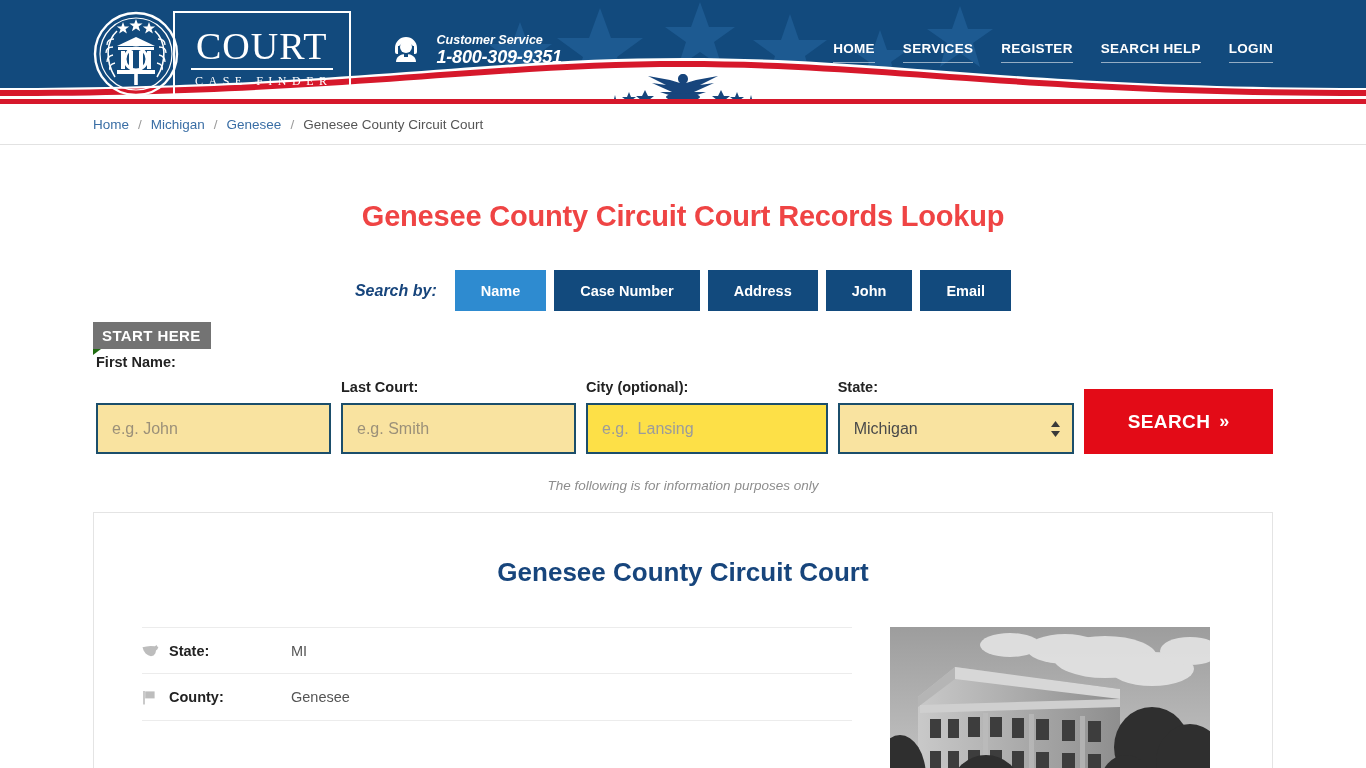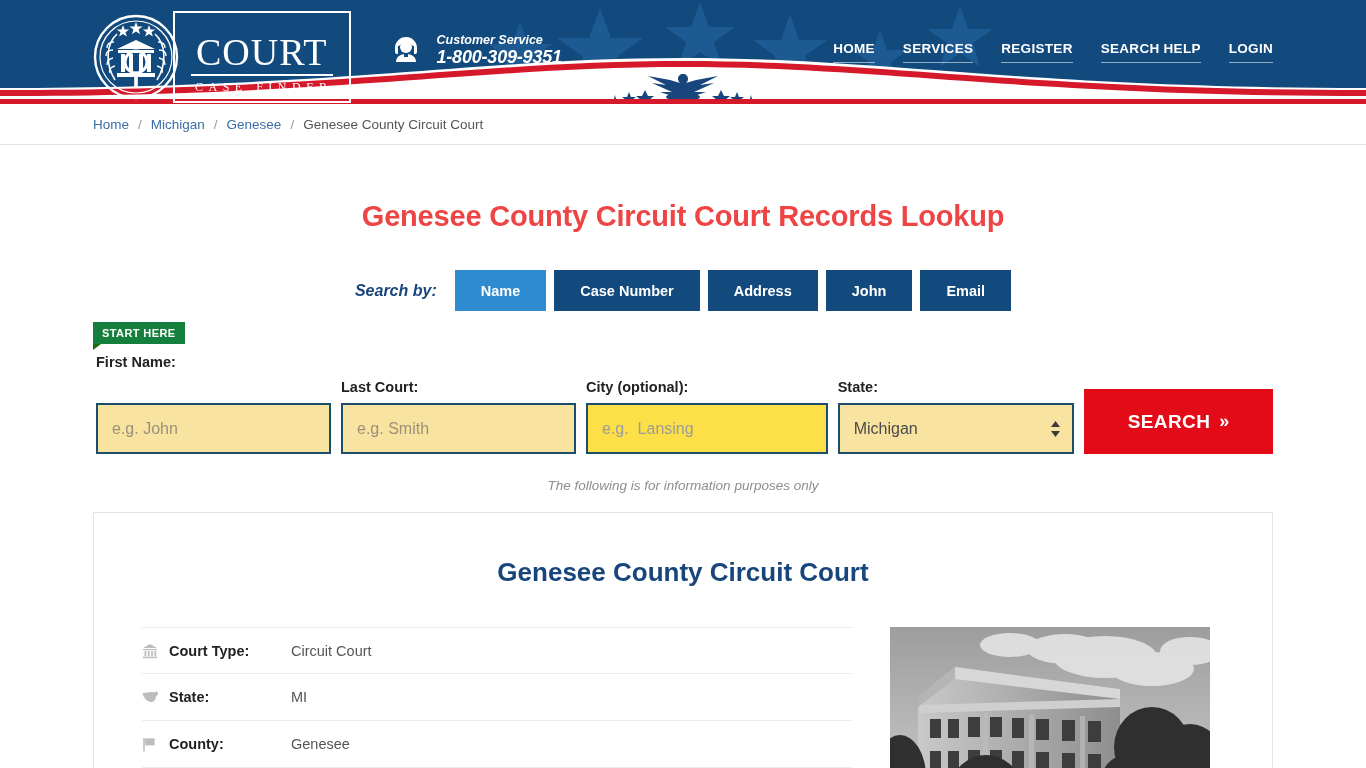--- a/index.html
+++ b/index.html
@@ -26,21 +26,21 @@
     height: 104px;
     display: flex;
     align-items: flex-start;
     padding-top: 11px;
   }
   
   .logo-wrap { display: flex; align-items: center; }
   .seal { width: 86px; height: 86px; flex: none; }
   .logo-box {
     border: 2px solid #ffffff;
-    padding: 20px 16px 8px 16px;
+    padding: 14px 16px 8px 16px;
     margin-left: -6px;
     text-align: center;
     line-height: 1;
   }
   .logo-court {
     color: #ffffff;
     font-family: "Liberation Serif", serif;
     font-size: 38px;
     letter-spacing: 1px;
     font-weight: 400;
@@ -145,23 +145,23 @@
     font-family: "Liberation Sans", sans-serif;
   }
   .tab:last-child { margin-right: 0; }
   .tab.active { background: #2e8bd0; }
 
   
   .form-wrap { margin-top: 22px; position: relative; padding: 0 0 0 3px; }
   .start-badge {
     position: absolute;
     left: 0; top: -11px;
-    background: #15803d;
+    background: #737373;
     color: #ffffff;
-    font-size: 11px;
+    font-size: 15px;
     font-weight: bold;
     letter-spacing: 0.4px;
     padding: 5px 10px 5px 9px;
   }
   .start-badge::after {
     content: "";
     position: absolute;
     left: 0; top: 100%;
     border-left: 8px solid #1f6c10;
     border-bottom: 6px solid transparent;
@@ -423,35 +423,20 @@
   </div>
 
   <div class="info-note">The following is for information purposes only</div>
 
   <div class="card">
     <h2 class="card-title">Genesee County Circuit Court</h2>
 
     <div class="card-body">
       <div class="details">
 
-        <div class="detail-row">
-          <span class="d-icon">
-            <svg width="16" height="16" viewBox="0 0 16 16" fill="#bdbdbd">
-              <polygon points="8,1 15,5 1,5"></polygon>
-              <rect x="1" y="6" width="14" height="1.2"></rect>
-              <rect x="2.5" y="8" width="1.8" height="5"></rect>
-              <rect x="5.8" y="8" width="1.8" height="5"></rect>
-              <rect x="9.1" y="8" width="1.8" height="5"></rect>
-              <rect x="12.4" y="8" width="1.8" height="5"></rect>
-              <rect x="0.8" y="13.6" width="14.4" height="1.6"></rect>
-            </svg>
-          </span>
-          <span class="d-label">Court Type:</span>
-          <span class="d-value">Circuit Court</span>
-        </div>
 
         <div class="detail-row">
           <span class="d-icon">
             <svg width="17" height="14" viewBox="0 0 17 14" fill="#bdbdbd">
               <path d="M0.5,3.2 L4.5,2.4 L8.5,2.0 L13,2.2 L14.6,1.0 L15.2,2.6 L16.4,3.0 L15.4,5.2 L14.0,6.6 L13.4,9.2 L11.6,11.4 L9.0,12.2 L6.2,11.2 L3.6,9.6 L1.6,6.6 Z"></path>
             </svg>
           </span>
           <span class="d-label">State:</span>
           <span class="d-value">MI</span>
         </div>

